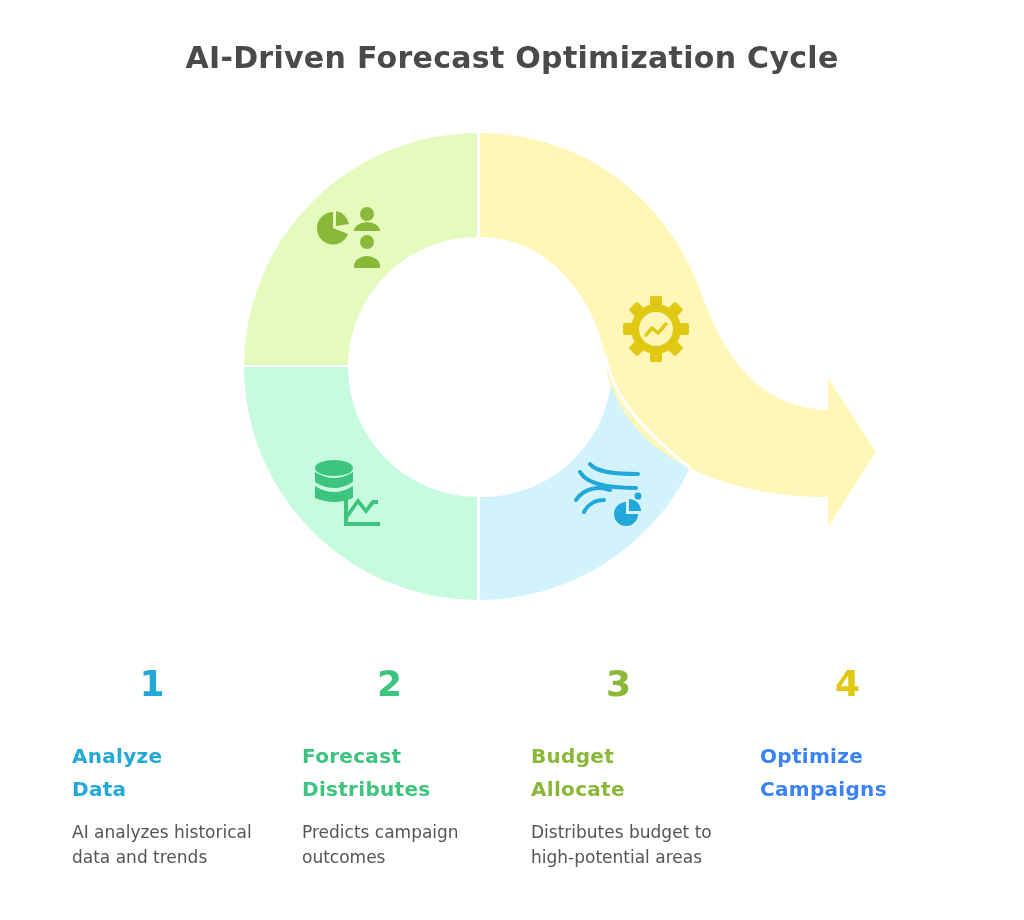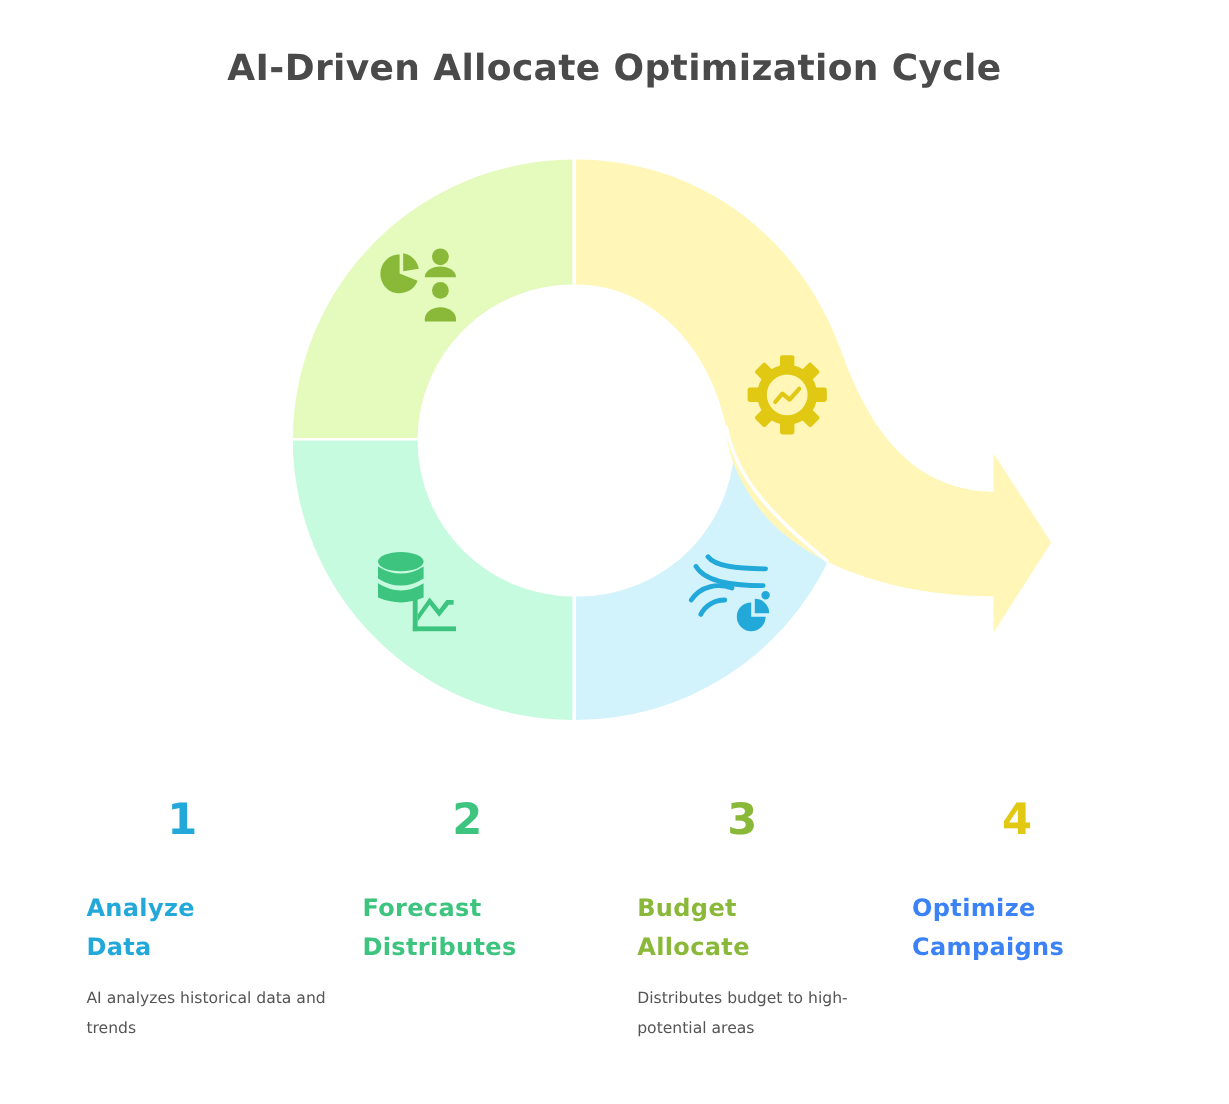--- a/index.html
+++ b/index.html
@@ -47,29 +47,29 @@
     }
     .step-title {
       margin-top: 34px;
       font-weight: bold;
       font-size: 20px;
       line-height: 33px;
       letter-spacing: 0.3px;
     }
     .step-desc {
       margin-top: 14px;
-      font-size: 13px;
+      font-size: 17px;
       line-height: 25px;
       color: #555555;
     }
   </style>
 </head>
 <body>
 
-<div class="title">AI-Driven Allocate Optimization Cycle</div>
+<div class="title">AI-Driven Forecast Optimization Cycle</div>
 
 <svg class="diagram" width="1024" height="640" viewBox="0 0 1024 640" xmlns="http://www.w3.org/2000/svg">
 
   <path d="M 244 367 A 234 234 0 0 0 477 600 L 477 497 A 130 130 0 0 1 348 367 Z" fill="#c6fbe0"></path>
 
   <path d="M 244 365 A 234 234 0 0 1 477 133 L 477 237 A 130 130 0 0 0 348 365 Z" fill="#e5fbbd"></path>
 
   <path d="M 480 600 A 234 234 0 0 0 690 468 L 612 360 A 130 130 0 0 1 480 497 Z" fill="#d2f3fc"></path>
 
   <path d="M 480 133
@@ -136,20 +136,21 @@
   </div>
   <div class="step-desc" style="width:200px;">AI analyzes historical data and trends</div>
 </div>
 
 <div class="step" style="left:302px;">
   <div class="step-num" style="color:#3dc47e; width:175px;">2</div>
   <div class="step-title" style="color:#3dc47e;">
     <div>Forecast</div>
     <div>Distributes</div>
   </div>
+  <div class="step-desc" style="width:195px;">Predicts campaign outcomes</div>
 </div>
 
 <div class="step" style="left:531px;">
   <div class="step-num" style="color:#8ab838; width:175px;">3</div>
   <div class="step-title" style="color:#8ab838;">
     <div>Budget</div>
     <div>Allocate</div>
   </div>
   <div class="step-desc" style="width:190px;">Distributes budget to high-potential areas</div>
 </div>

